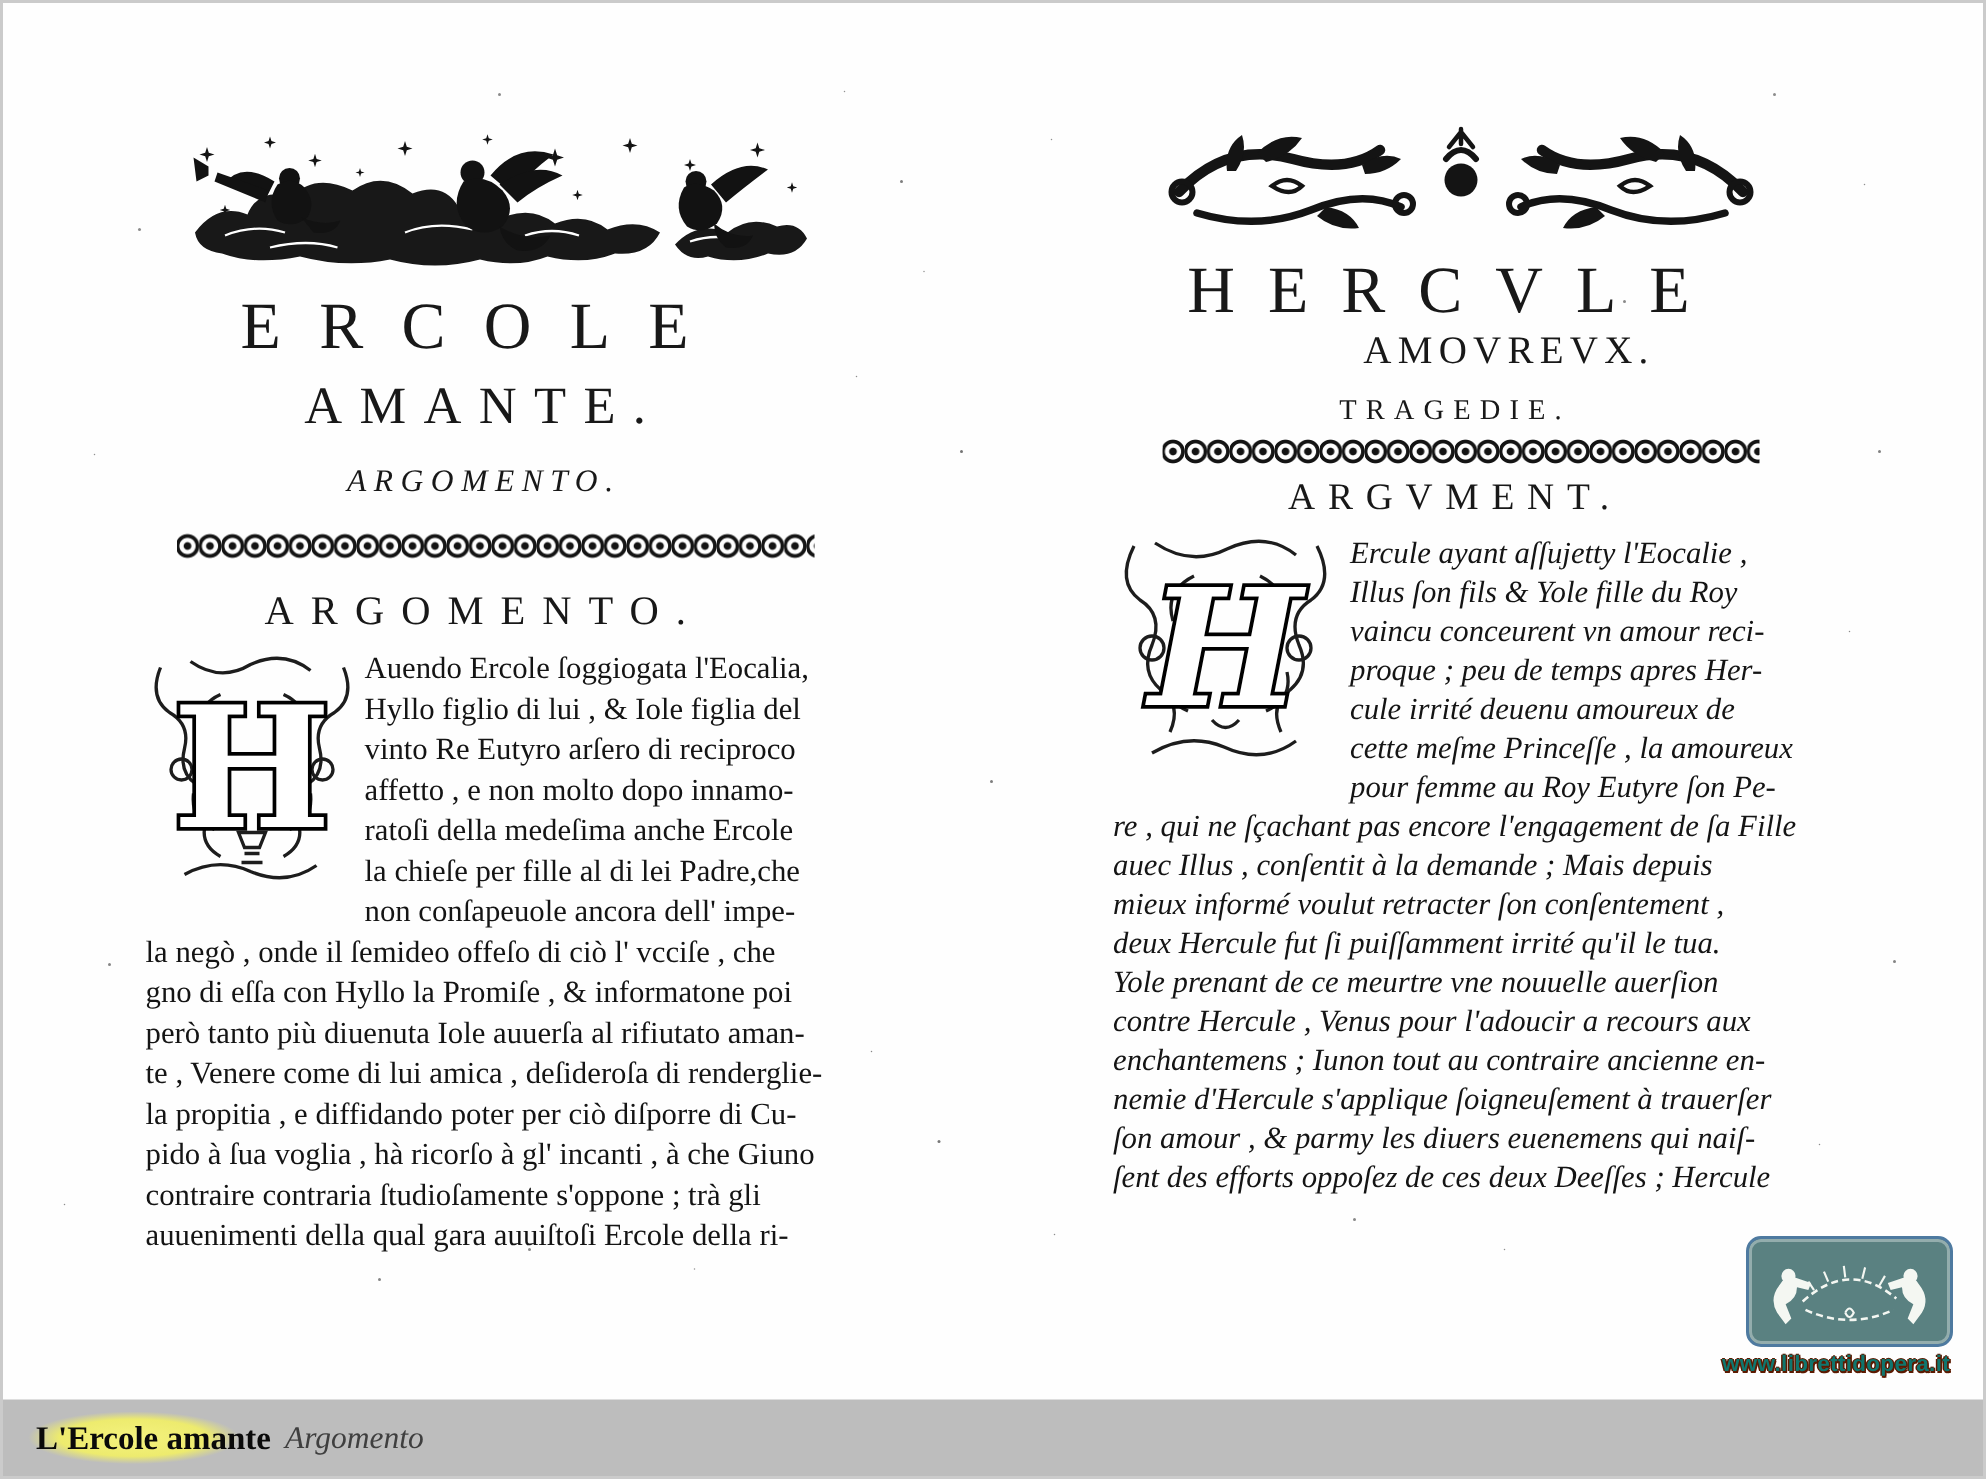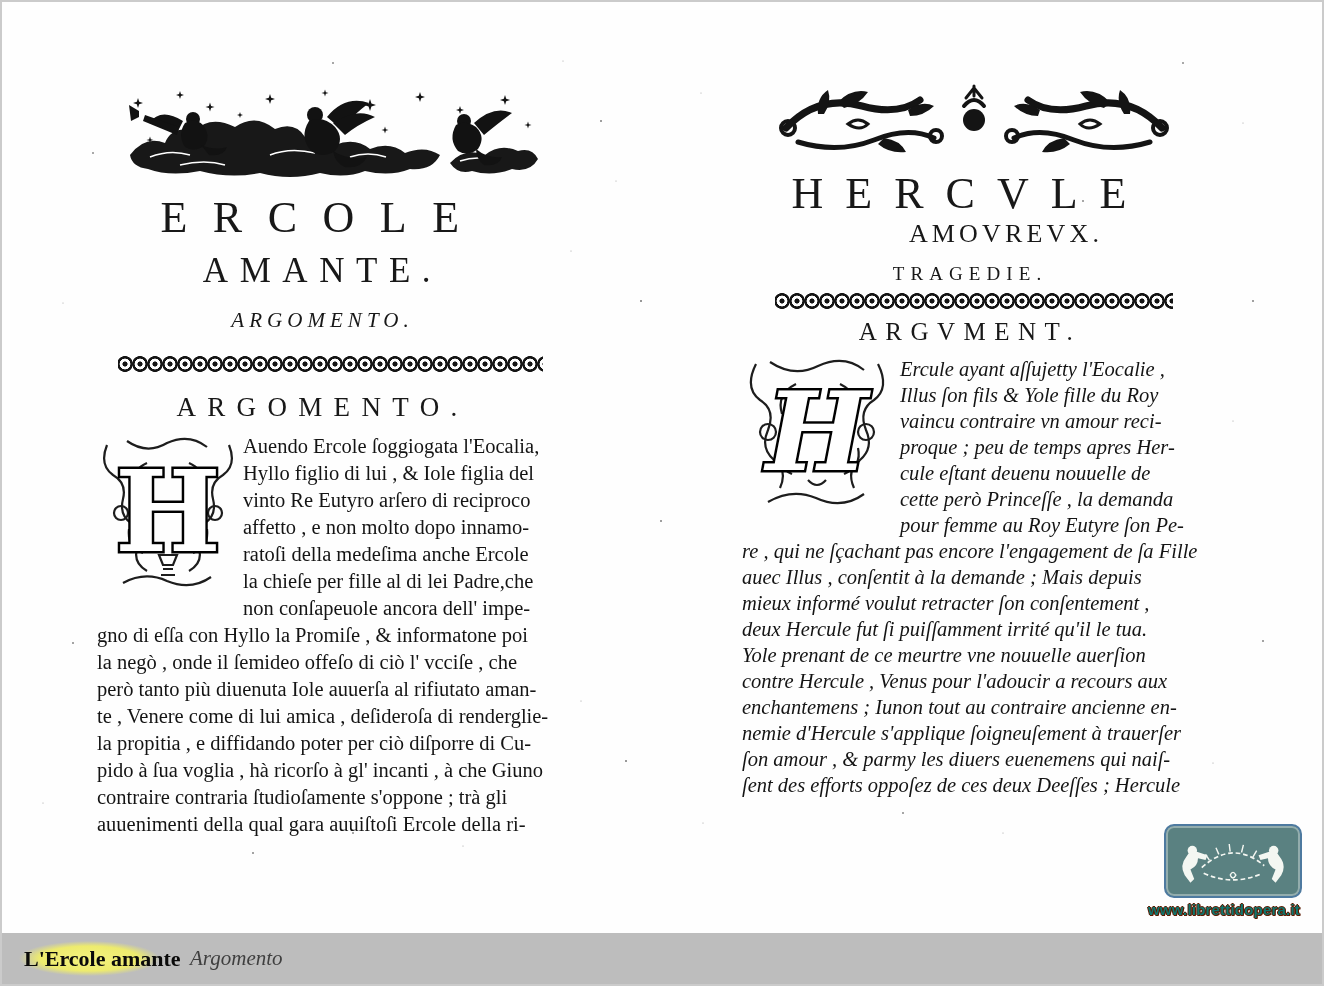--- a/index.html
+++ b/index.html
@@ -139,22 +139,22 @@
           <div class="bl">Auendo Ercole ſoggiogata l'Eocalia,</div>
           <div class="bl">Hyllo figlio di lui , &amp; Iole figlia del</div>
           <div class="bl">vinto Re Eutyro arſero di reciproco</div>
           <div class="bl">affetto , e non molto dopo innamo-</div>
           <div class="bl">ratoſi della medeſima anche Ercole</div>
           <div class="bl">la chieſe per fille al di lei Padre,che</div>
           <div class="bl">non conſapeuole ancora dell' impe-</div>
         </div>
     </div>
     <div class="full-lines">
+        <div class="bl">la negò , onde il ſemideo offeſo di ciò l' vcciſe , che</div>
         <div class="bl">gno di eſſa con Hyllo la Promiſe , &amp; informatone poi</div>
-        <div class="bl">la negò , onde il ſemideo offeſo di ciò l' vcciſe , che</div>
         <div class="bl">però tanto più diuenuta Iole auuerſa al rifiutato aman-</div>
         <div class="bl">te , Venere come di lui amica , deſideroſa di renderglie-</div>
         <div class="bl">la propitia , e diffidando poter per ciò diſporre di Cu-</div>
         <div class="bl">pido à ſua voglia , hà ricorſo à gl' incanti , à che Giuno</div>
         <div class="bl">contraire contraria ſtudioſamente s'oppone ; trà gli</div>
         <div class="bl">auuenimenti della qual gara auuiſtoſi Ercole della ri-</div>
       </div>
   </div>
 
   <svg style="position:absolute;left:778px;top:84px" width="392" height="80" viewBox="0 0 392 80">
@@ -191,24 +191,24 @@
           <path d="M54,28 q-20,10 -14,30 M98,28 q20,10 14,30 M50,118 q-18,-8 -14,-26 M102,118 q18,-8 14,-26"></path>
           <circle cx="26" cy="76" r="8"></circle>
             <circle cx="124" cy="76" r="8"></circle>
           <path d="M66,124 q9,10 18,0"></path>
         </g>
         <text x="75" y="114" text-anchor="middle" font-family="DejaVu Serif, serif" font-size="108" font-weight="bold" fill="#ffffff" stroke="#000000" stroke-width="5" paint-order="stroke">H</text>
       </svg>
       <div class="ind-lines">
           <div class="bl">Ercule ayant aſſujetty l'Eocalie ,</div>
           <div class="bl">Illus ſon fils &amp; Yole fille du Roy</div>
-          <div class="bl">vaincu contraire vn amour reci-</div>
+          <div class="bl">vaincu conceurent vn amour reci-</div>
           <div class="bl">proque ; peu de temps apres Her-</div>
-          <div class="bl">cule eſtant deuenu nouuelle de</div>
-          <div class="bl">cette però Princeſſe , la demanda</div>
+          <div class="bl">cule irrité deuenu amoureux de</div>
+          <div class="bl">cette meſme Princeſſe , la amoureux</div>
           <div class="bl">pour femme au Roy Eutyre ſon Pe-</div>
         </div>
     </div>
     <div class="full-lines">
         <div class="bl">re , qui ne ſçachant pas encore l'engagement de ſa Fille</div>
         <div class="bl">auec Illus , conſentit à la demande ;  Mais depuis</div>
         <div class="bl">mieux informé voulut retracter ſon conſentement ,</div>
         <div class="bl">deux Hercule fut ſi puiſſamment irrité qu'il le tua.</div>
         <div class="bl">Yole prenant de ce meurtre vne nouuelle auerſion</div>
         <div class="bl">contre Hercule , Venus pour l'adoucir a recours aux</div>

